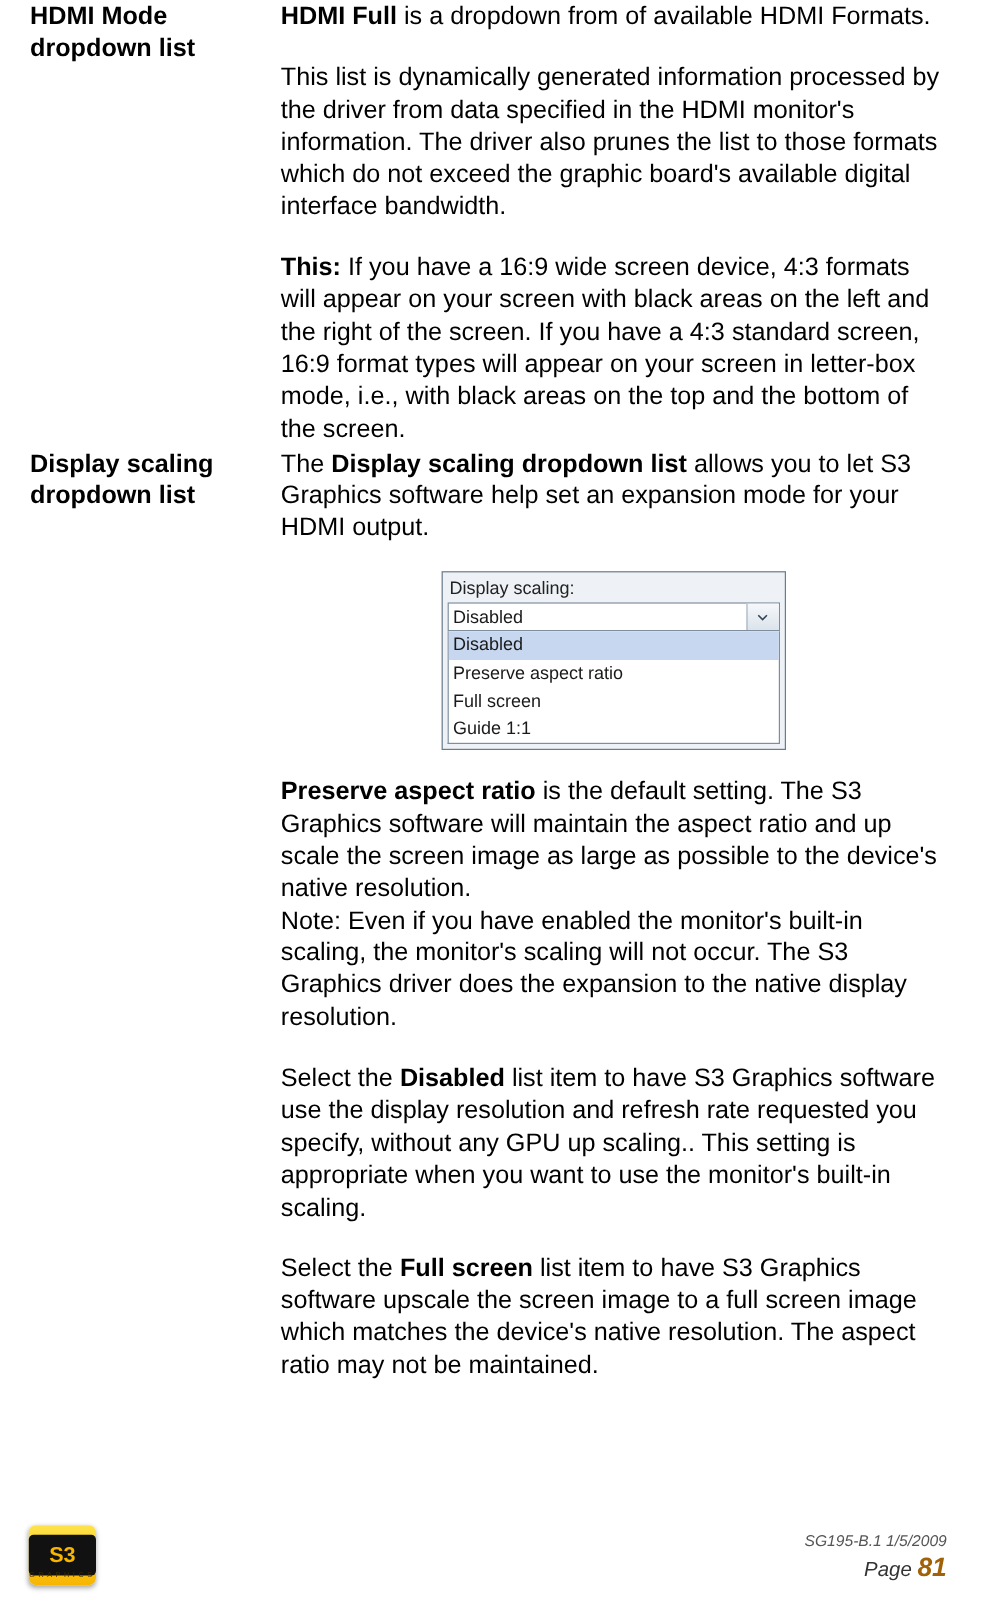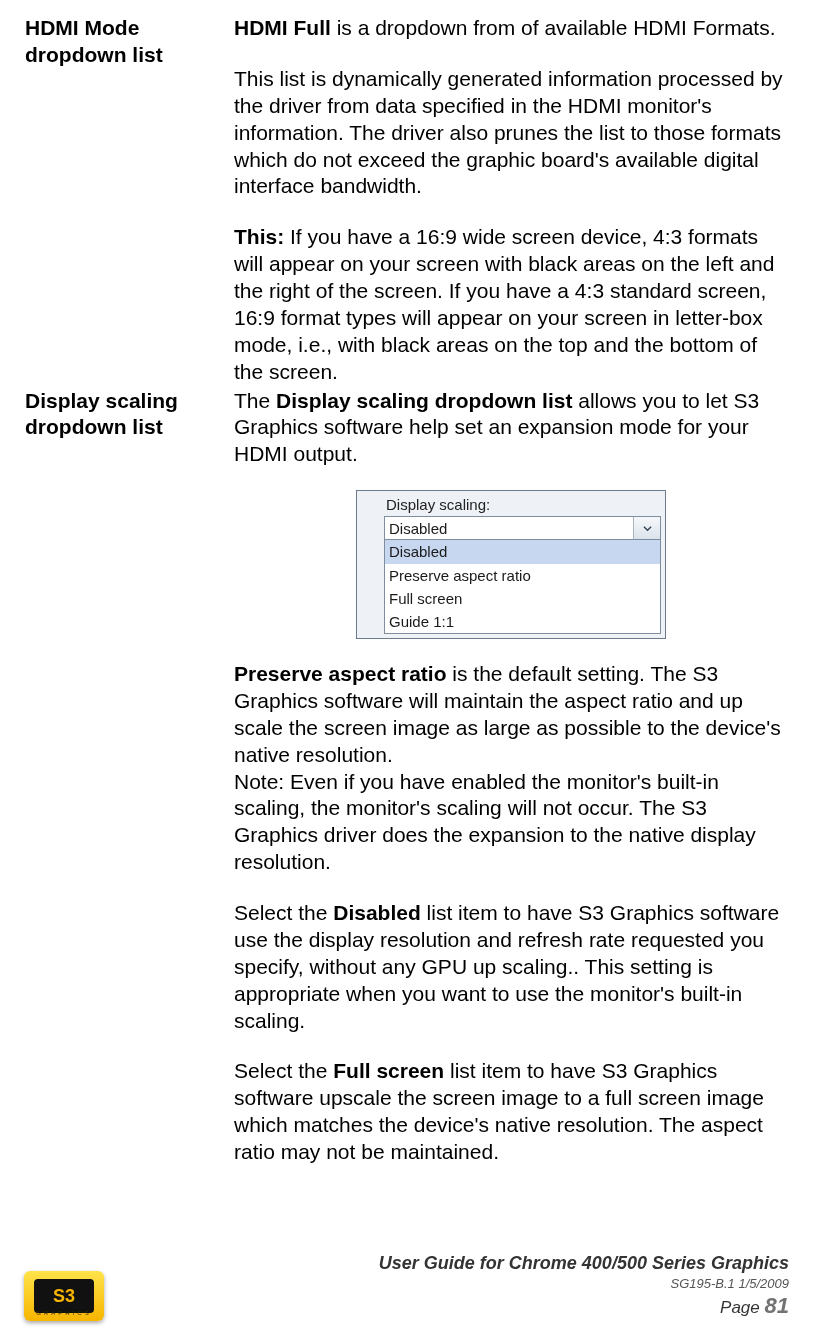--- a/index.html
+++ b/index.html
@@ -14,21 +14,20 @@
       font-size: 21px;
       line-height: 1.28;
       position: relative;
     }
     .content {
       padding: 0 30px 0 24px;
     }
     table.layout {
       border-collapse: collapse;
       width: 100%;
-      margin-top: 14px;
     }
     td.label {
       width: 200px;
       vertical-align: top;
       font-weight: bold;
       padding-right: 8px;
     }
     td.body {
       vertical-align: top;
     }
@@ -36,21 +35,20 @@
     .spacer24 { height: 24px; }
     .bold { font-weight: bold; }
     .fig {
       margin: 22px auto 22px auto;
       width: 285px;
       border: 1px solid #6b7b8c;
       background: #eef2f6;
       font-family: "Segoe UI", Tahoma, Arial, sans-serif;
       font-size: 15px;
       color: #1a1a1a;
-      padding-left: 23px;
     }
     .fig-caption { padding: 4px 6px 2px 6px; color: #222; font-size: 15px; }
     .combo {
       border: 1px solid #7e8e9e; background: #fff; height: 22px;
       display:flex; align-items:center; justify-content:space-between;
       margin: 0 4px 0 4px;
     }
     .combo span { padding: 0 4px; }
     .combo .btn {
       width:18px; height:100%; border-left:1px solid #a8b4c0;
@@ -63,38 +61,38 @@
       margin: 0 4px 4px 4px;
     }
     .listbox .item { padding:2px 4px; font-size:15px; }
     .listbox .item.sel { background:#c7d7ef; }
     .footer {
       position: absolute;
       bottom: 14px; left: 24px; right: 30px;
       display:flex; align-items:flex-end; justify-content:space-between;
     }
     .logo {
-      width: 80px; height: 50px; border-radius: 6px;
+      width: 56px; height: 50px; border-radius: 6px;
       background: linear-gradient(#ffe34a,#f7b500);
       position: relative; box-shadow: 0 2px 4px rgba(0,0,0,.35);
       display:flex;align-items:center;justify-content:center;
     }
     .logo-inner {
       width: 60px; height: 34px; background:#111; border-radius:4px;
       display:flex;align-items:center;justify-content:center;
       color:#f7b500;
     }
     .logo-sub {
       position:absolute; bottom:3px; font-size:6px; letter-spacing:3px; color:#3a2c00;
     }
     .footer-text { text-align:right; font-size:18px; line-height:1.3; color:#333; }
     .ft1 { font-style: italic; font-weight: bold; }
     .ft2 { font-style: italic; color:#555; font-size:13px;text-align:right; }
     .ft3 { font-style: italic; font-size:17px; }
-    .pg  { font-weight: bold; font-style: italic; font-size: 22px; color:#737373; }
+    .pg  { font-weight: bold; font-style: italic; font-size: 22px; color:#a16207; }
   </style>
 </head>
 <body>
 
 <div class="content">
   <table class="layout">
 
     <tbody>
         <tr>
       <td class="label">HDMI Mode dropdown list</td>
@@ -157,19 +155,18 @@
 <div class="footer">
   <div class="logo">
     <div class="logo-inner">
       <svg width="44" height="22" viewBox="0 0 44 22">
         <text x="22" y="17" text-anchor="middle" font-family="Arial Black, Arial" font-weight="900" font-size="18" fill="#f7b500">S3</text>
       </svg>
     </div>
     <div class="logo-sub">GRAPHICS</div>
   </div>
   <div class="footer-text">
-    <div class="ft1">User Guide for Chrome 400/500 Series Graphics</div>
     <div class="ft2">SG195-B.1   1/5/2009</div>
     <div class="ft3">
       <span>Page </span><span class="pg">81</span>
     </div>
   </div>
 </div>
 
 </body></html>

